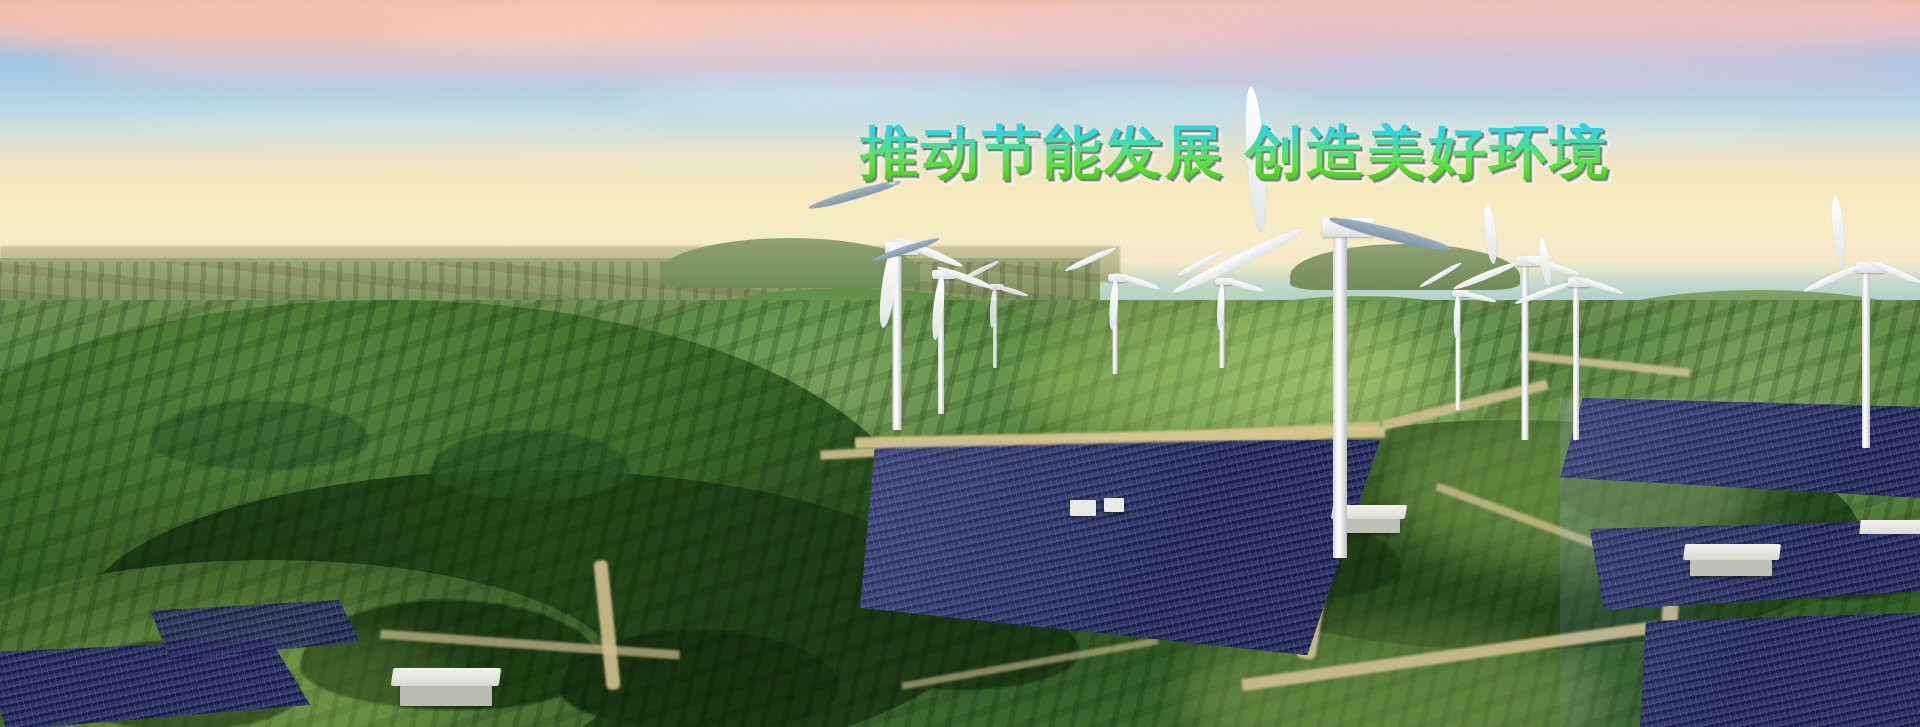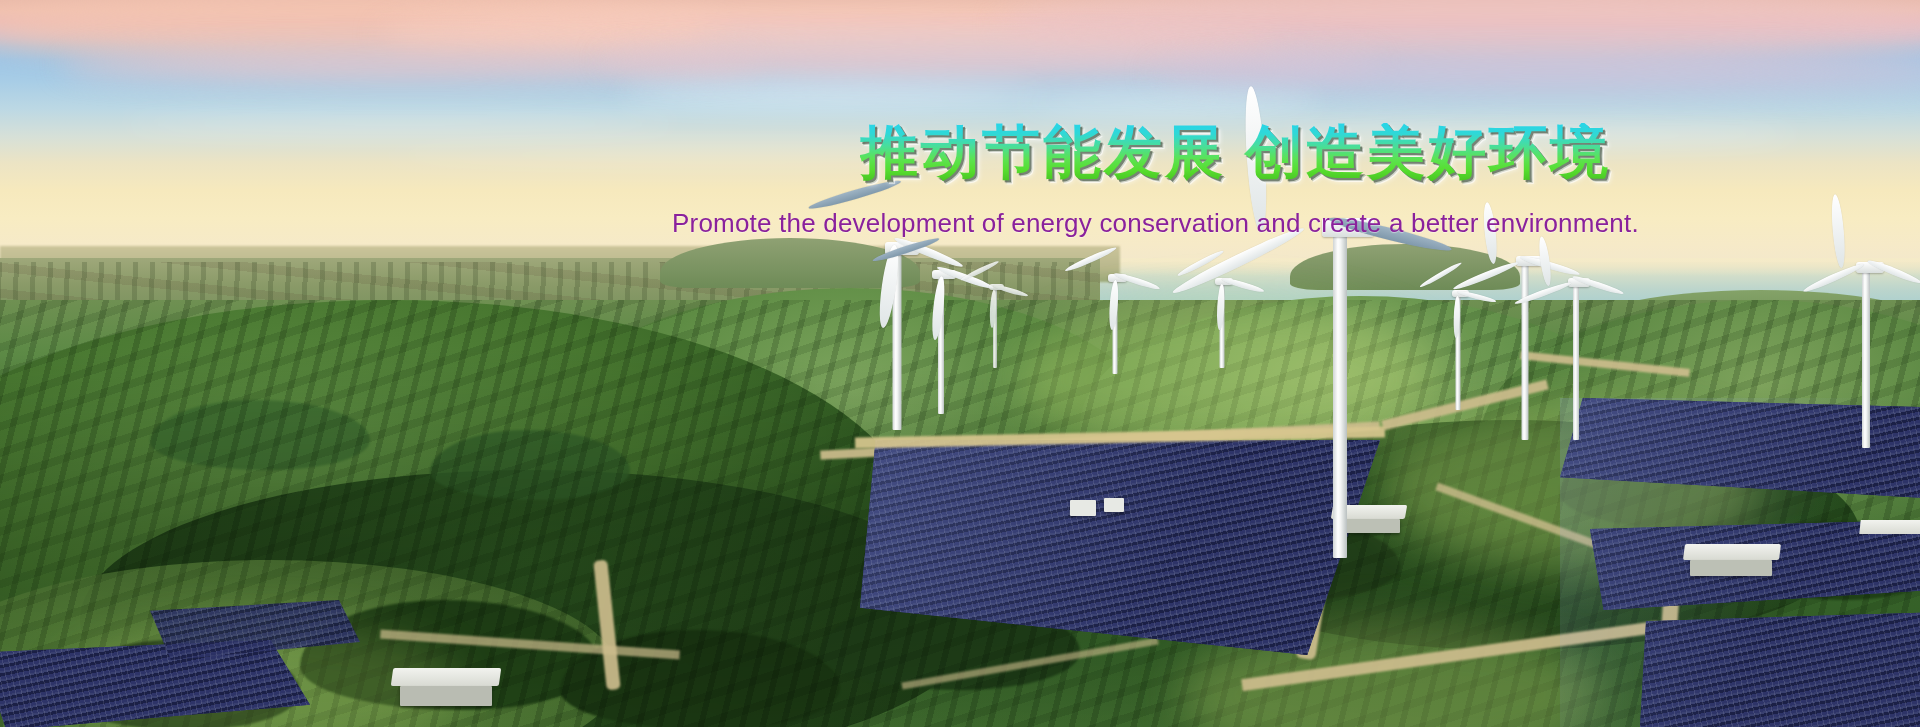--- a/index.html
+++ b/index.html
@@ -389,15 +389,14 @@
   <div class="turbine" style="left:960px;top:258px;width:70px;height:110px;opacity:.85;">
     <div class="mast" style="top:30px;width:4px;height:80px;"></div>
     <div class="nacelle" style="top:26px;width:15px;height:6px;margin-left:-6px;"></div>
     <div class="blade" style="left:0;top:10px;width:42px;height:5px;transform:rotate(-26deg);border-radius:50%;"></div>
     <div class="blade" style="left:32px;top:30px;width:36px;height:5px;transform:rotate(16deg);border-radius:50%;"></div>
     <div class="blade" style="left:29px;top:32px;width:6px;height:38px;transform:rotate(3deg);border-radius:50%;"></div>
   </div>
 
   <div class="headline-shadow">推动节能发展 创造美好环境</div>
   <div class="headline">推动节能发展 创造美好环境</div>
-  <div class="subtitle">Promote the development of energy conservation and create a better environment.</div>
 
 </div>
 
 </body></html>

